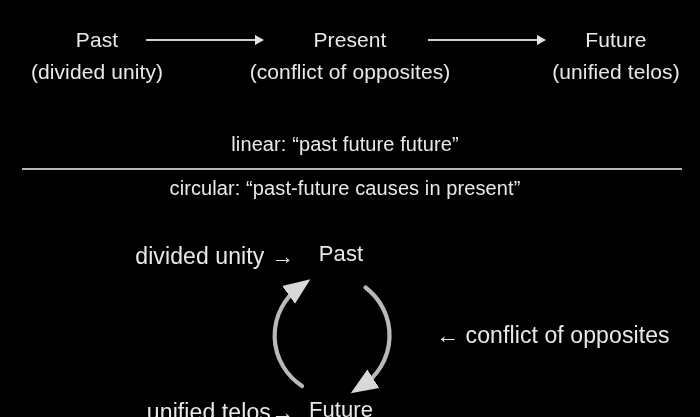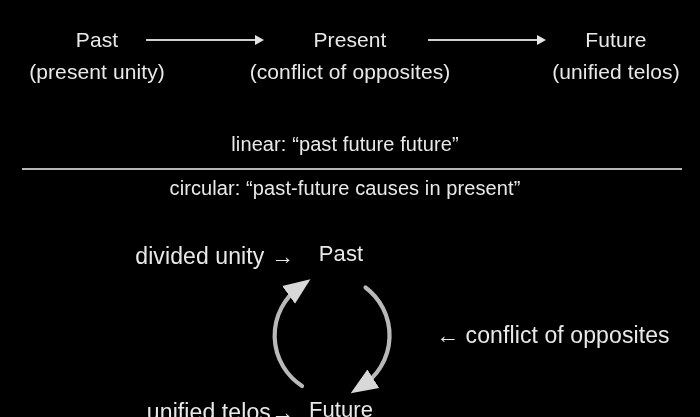--- a/index.html
+++ b/index.html
@@ -100,21 +100,21 @@
   }
 </style>
 </head>
 <body>
 
 <div id="stage">
 
   <div>
 
     <div class="txt triad-label" style="left:97px; top:12px;">Past</div>
-    <div class="txt triad-sub" style="left:97px; top:44px;">(present unity)</div>
+    <div class="txt triad-sub" style="left:97px; top:44px;">(divided unity)</div>
 
     <div class="h-arrow" style="left:146px; top:18px; width:118px;">
       <div class="shaft" style="width:110px;"></div>
       <div class="head" style="left:109px;"></div>
     </div>
 
     <div class="txt triad-label" style="left:350px; top:12px;text-align:center;">Present</div>
     <div class="txt triad-sub" style="left:350px; top:44px;">(conflict of opposites)</div>
 
     <div class="h-arrow" style="left:428px; top:18px; width:118px;">

